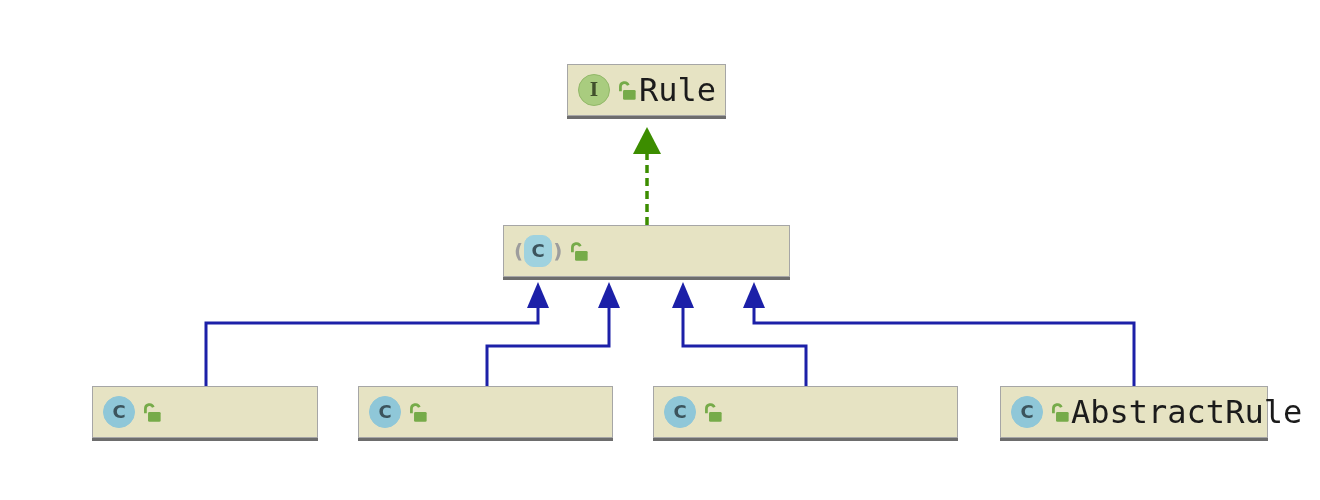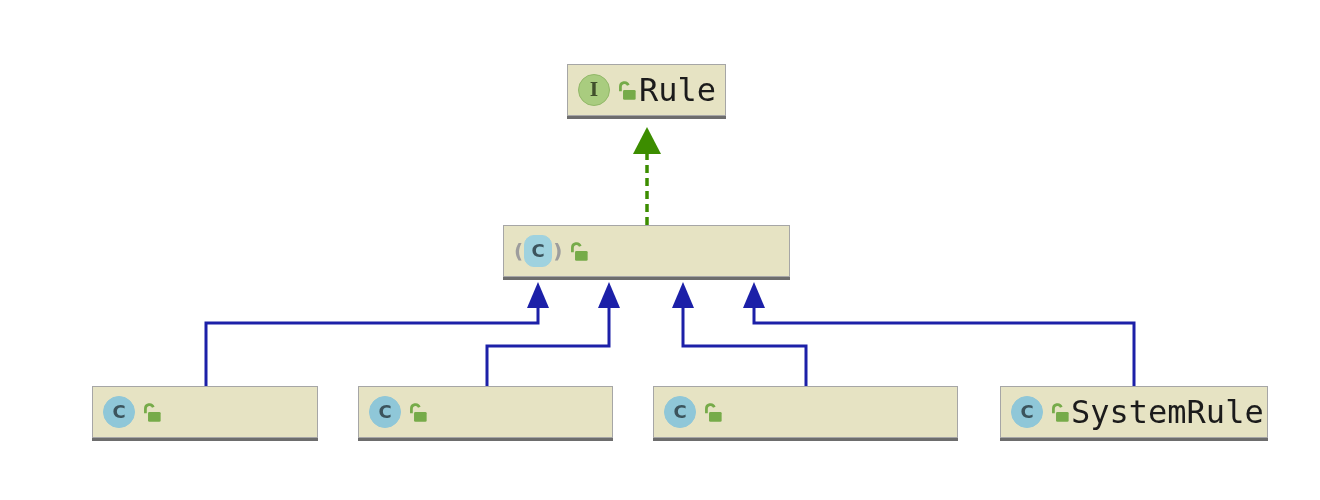--- a/index.html
+++ b/index.html
@@ -173,16 +173,16 @@
   </div>
 
   <div class="node" style="left:1000px; top:386px; width:268px;">
     <span class="icon-group">
       <span class="kind-icon kind-class">C</span>
       <svg class="lock-icon" viewBox="0 0 16 16">
         <path d="M2.6 8.6 V5.2 a3.1 3.1 0 0 1 6.0-1.2" fill="none" stroke="#76ab49" stroke-width="2.1"></path>
         <rect x="4.6" y="7.6" width="9.6" height="7.4" rx="1" fill="#76ab49"></rect>
       </svg>
     </span>
-    <span class="label">SystemRule</span>
+    <span class="label">AbstractRule</span>
   </div>
 
 </div>
 
 </body></html>

